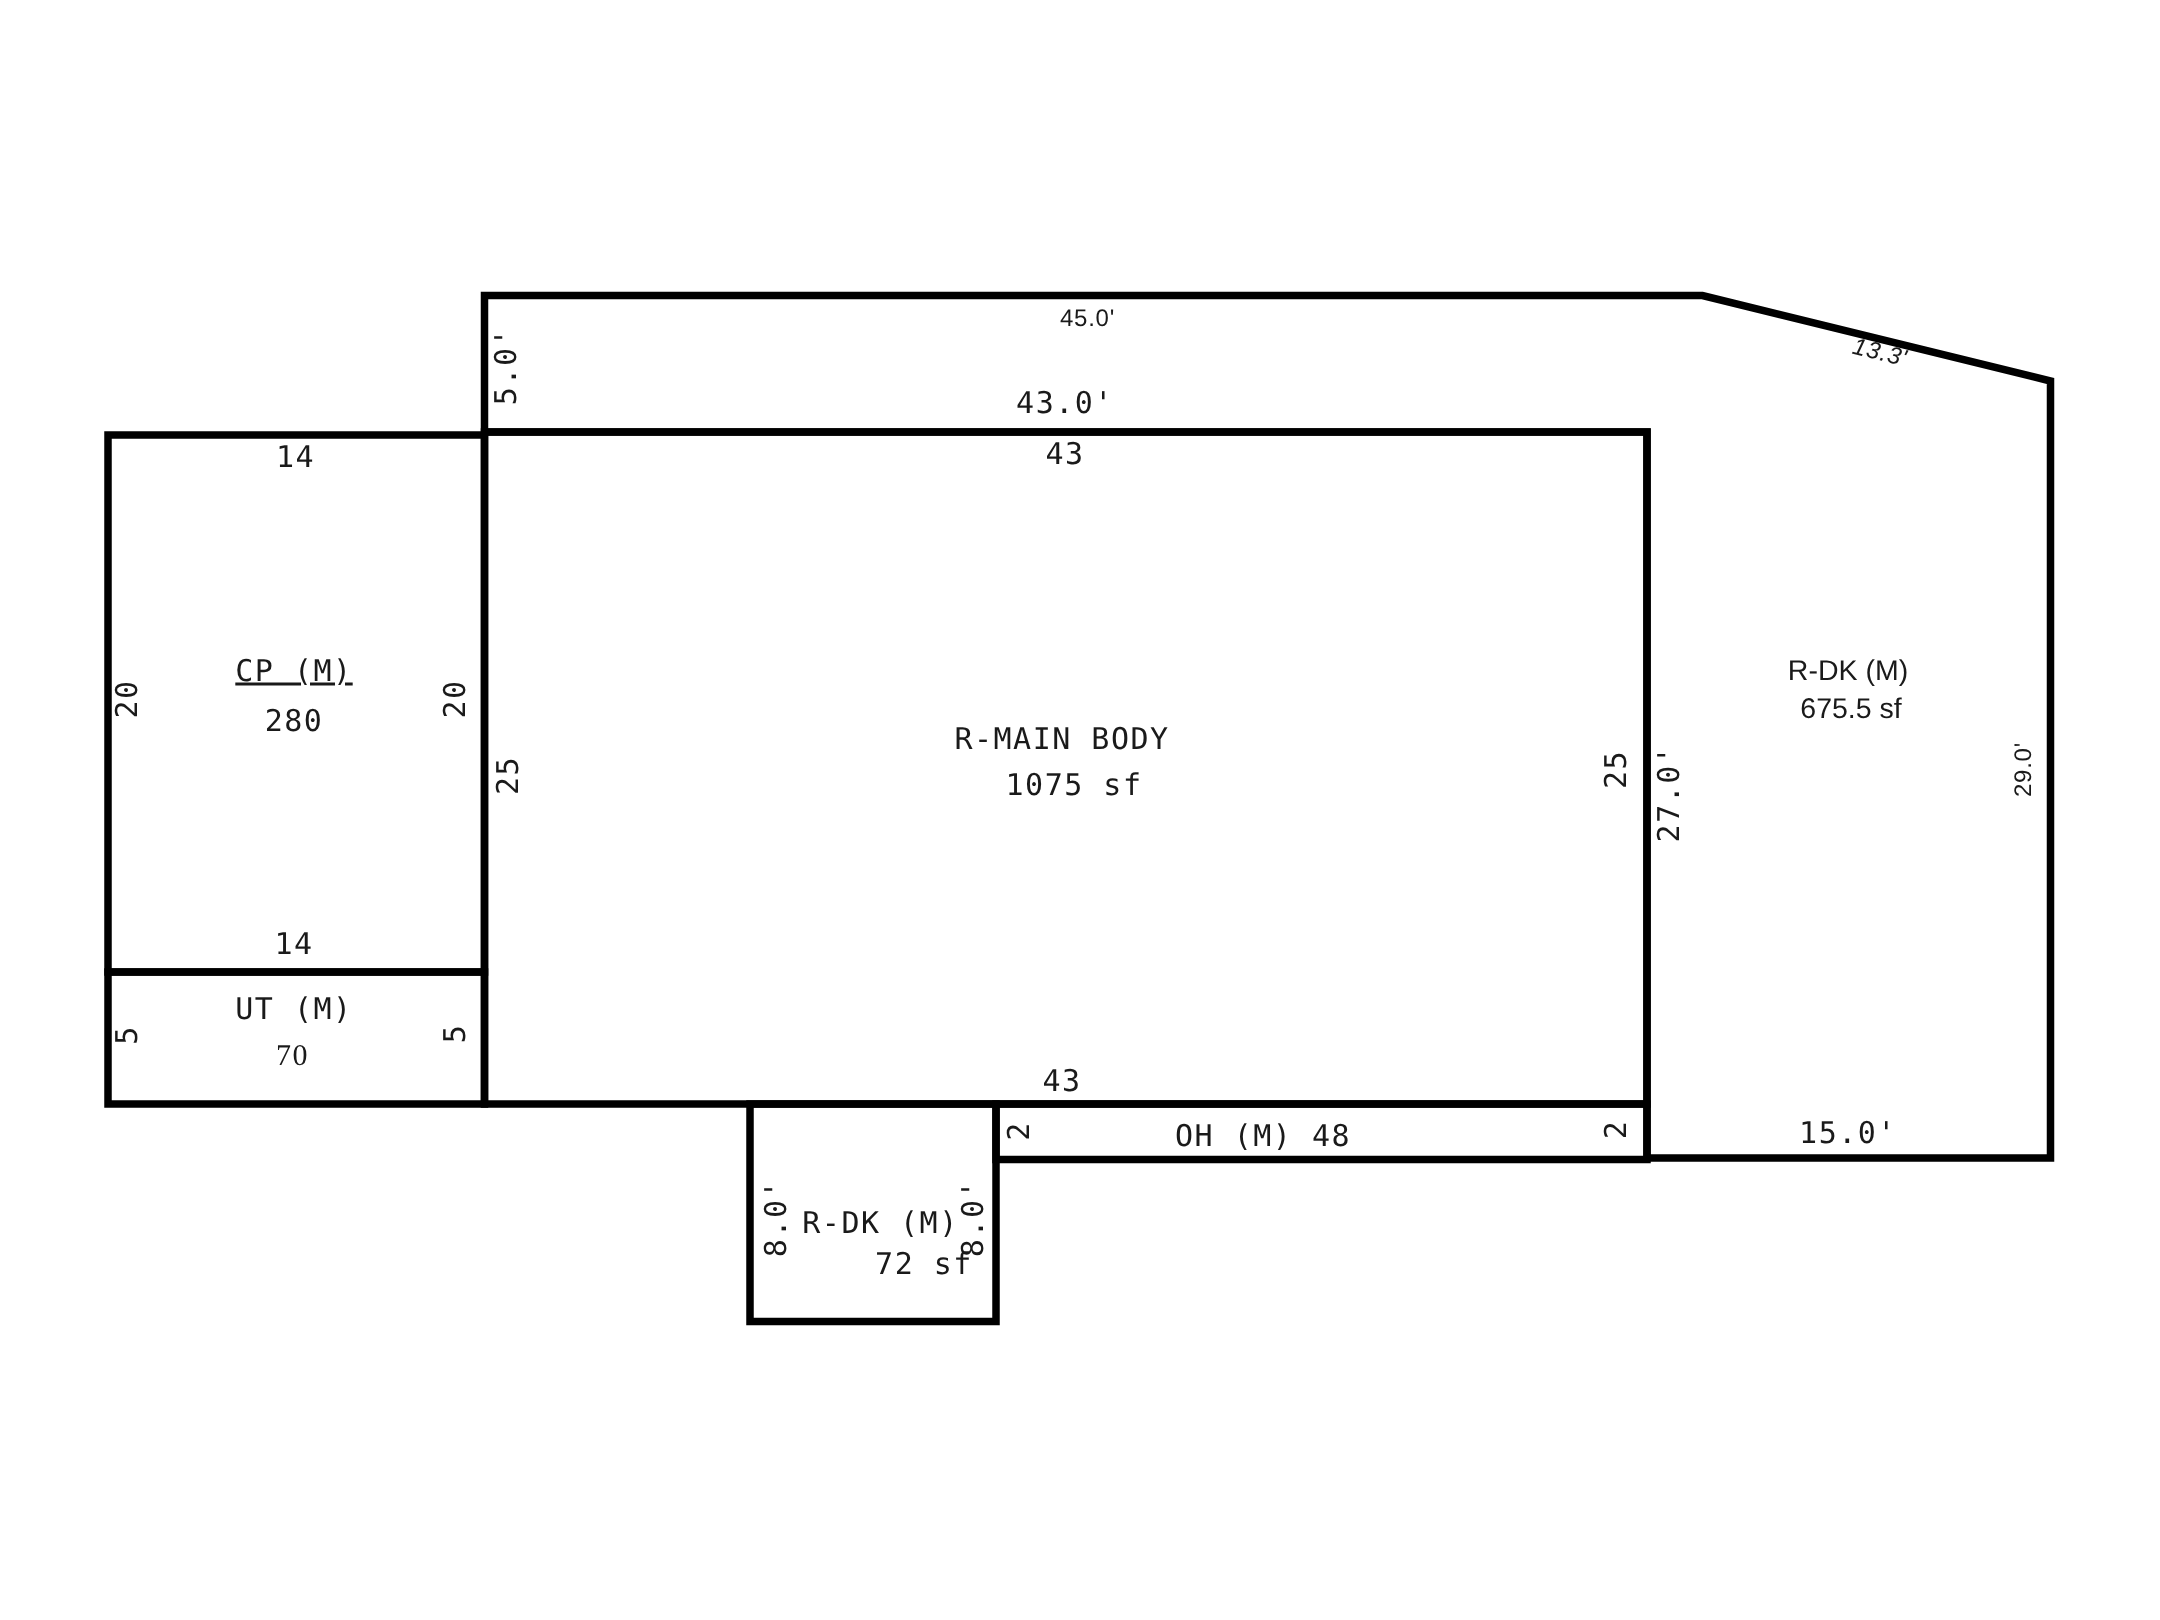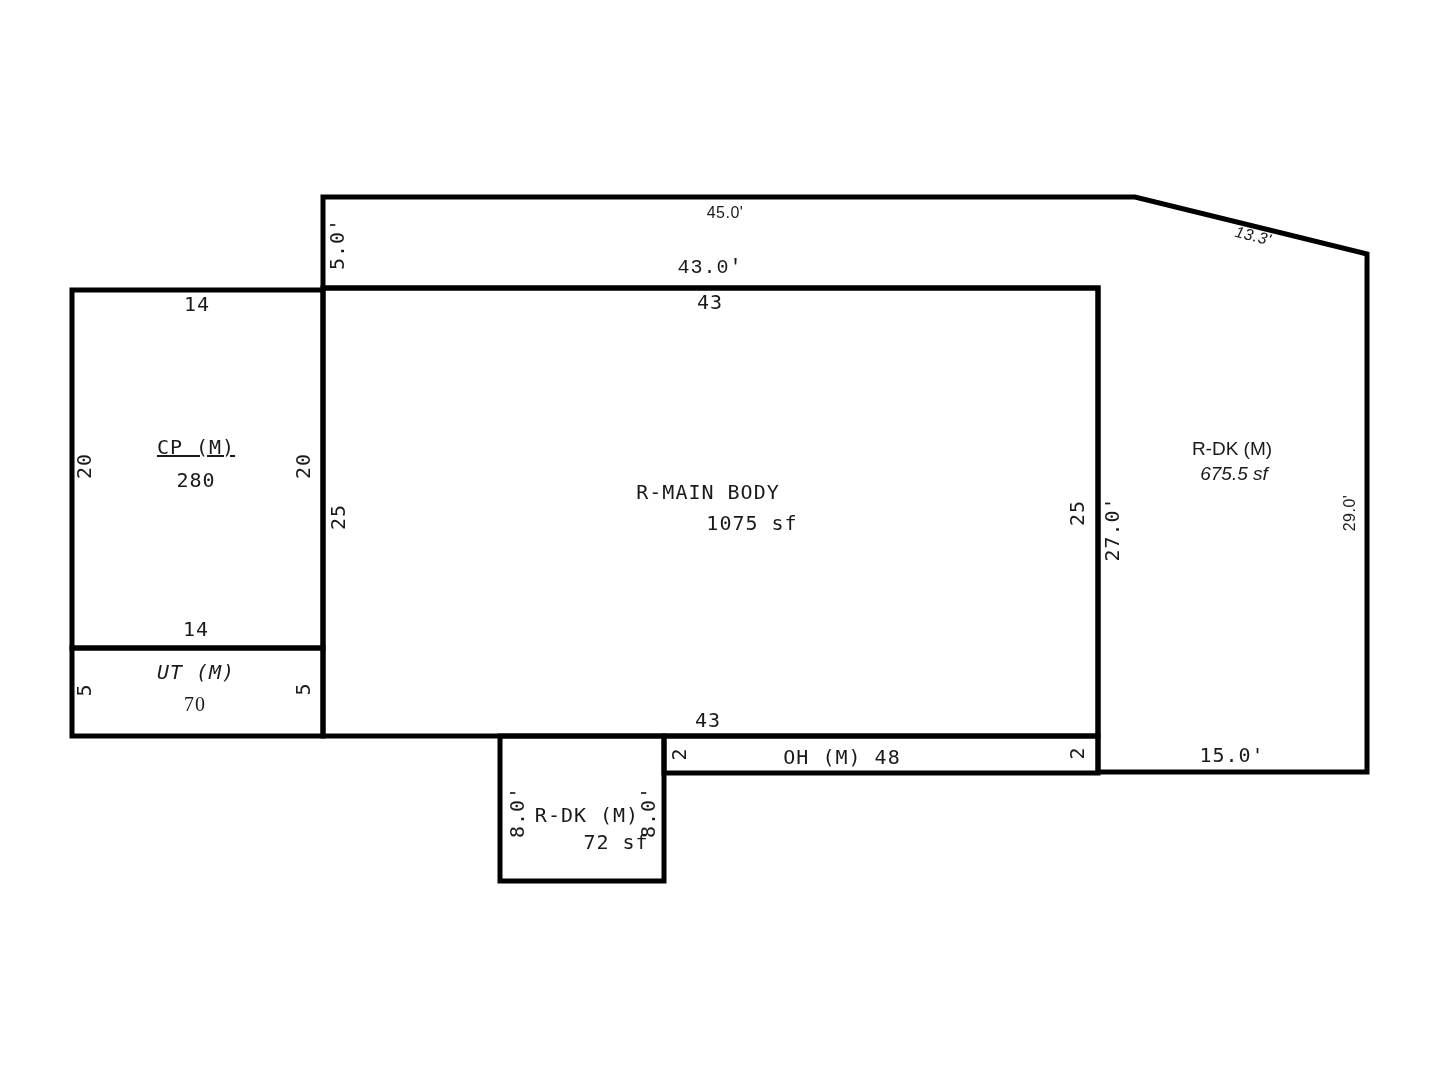--- a/index.html
+++ b/index.html
@@ -69,41 +69,41 @@
     <rect x="500" y="736" width="164" height="145"></rect>
     <rect x="664" y="736" width="434" height="37"></rect>
   </svg>
 
   <div class="lbl sans" style="left:725px;  top:213px;">45.0'</div>
   <div class="lbl sans diag" style="left:1253px; top:236px;">13.3'</div>
   <div class="lbl sans v" style="left:1350px; top:513px;">29.0'</div>
   <div class="lbl mono v" style="left:337px;  top:244px;">5.0'</div>
   <div class="lbl mono" style="left:1232px; top:755px;">15.0'</div>
   <div class="lbl sans-md" style="left:1232px; top:448px;">R-DK (M)</div>
-  <div class="lbl sans-md" style="left:1234px; top:473px;font-style:italic;">675.5 sf</div>
+  <div class="lbl sans-md" style="left:1234px; top:473px;">675.5 sf</div>
 
-  <div class="lbl mono" style="left:710px;  top:268px;font-family:Liberation Mono, monospace;">43.0'</div>
+  <div class="lbl mono" style="left:710px;  top:268px;">43.0'</div>
   <div class="lbl mono" style="left:710px;  top:302px;">43</div>
   <div class="lbl mono" style="left:708px;  top:720px;">43</div>
   <div class="lbl mono v" style="left:338px;  top:517px;">25</div>
   <div class="lbl mono v" style="left:1077px; top:513px;">25</div>
   <div class="lbl mono v" style="left:1112px; top:529px;">27.0'</div>
   <div class="lbl mono" style="left:708px;  top:492px;">R-MAIN BODY</div>
-  <div class="lbl mono" style="left:752px;  top:523px;">1075 sf</div>
+  <div class="lbl mono" style="left:716px;  top:523px;">1075 sf</div>
 
   <div class="lbl mono" style="left:197px; top:304px;">14</div>
   <div class="lbl mono" style="left:196px; top:629px;">14</div>
   <div class="lbl mono v" style="left:84px;  top:466px;">20</div>
   <div class="lbl mono v" style="left:303px; top:466px;">20</div>
   <div class="lbl mono" style="left:196px; top:447px;text-decoration:underline;">CP (M)</div>
   <div class="lbl mono" style="left:196px; top:480px;text-align:right;">280</div>
 
   <div class="lbl mono v" style="left:84px;  top:690px;">5</div>
   <div class="lbl mono v" style="left:303px; top:689px;">5</div>
-  <div class="lbl mono" style="left:196px; top:672px;font-style:italic;">UT (M)</div>
+  <div class="lbl mono" style="left:196px; top:672px;">UT (M)</div>
   <div class="lbl mono" style="left:195px; top:704px;font-family:Liberation Serif, serif;">70</div>
 
   <div class="lbl mono v" style="left:679px;  top:754px;">2</div>
   <div class="lbl mono v" style="left:1077px; top:753px;">2</div>
   <div class="lbl mono" style="left:842px;  top:757px;">OH (M) 48</div>
 
   <div class="lbl mono v" style="left:517px; top:812px;">8.0'</div>
   <div class="lbl mono v" style="left:648px; top:812px;">8.0'</div>
   <div class="lbl mono" style="left:587px; top:815px;">R-DK (M)</div>
   <div class="lbl mono" style="left:584px; top:842px;margin-left:32px;">72 sf</div>

